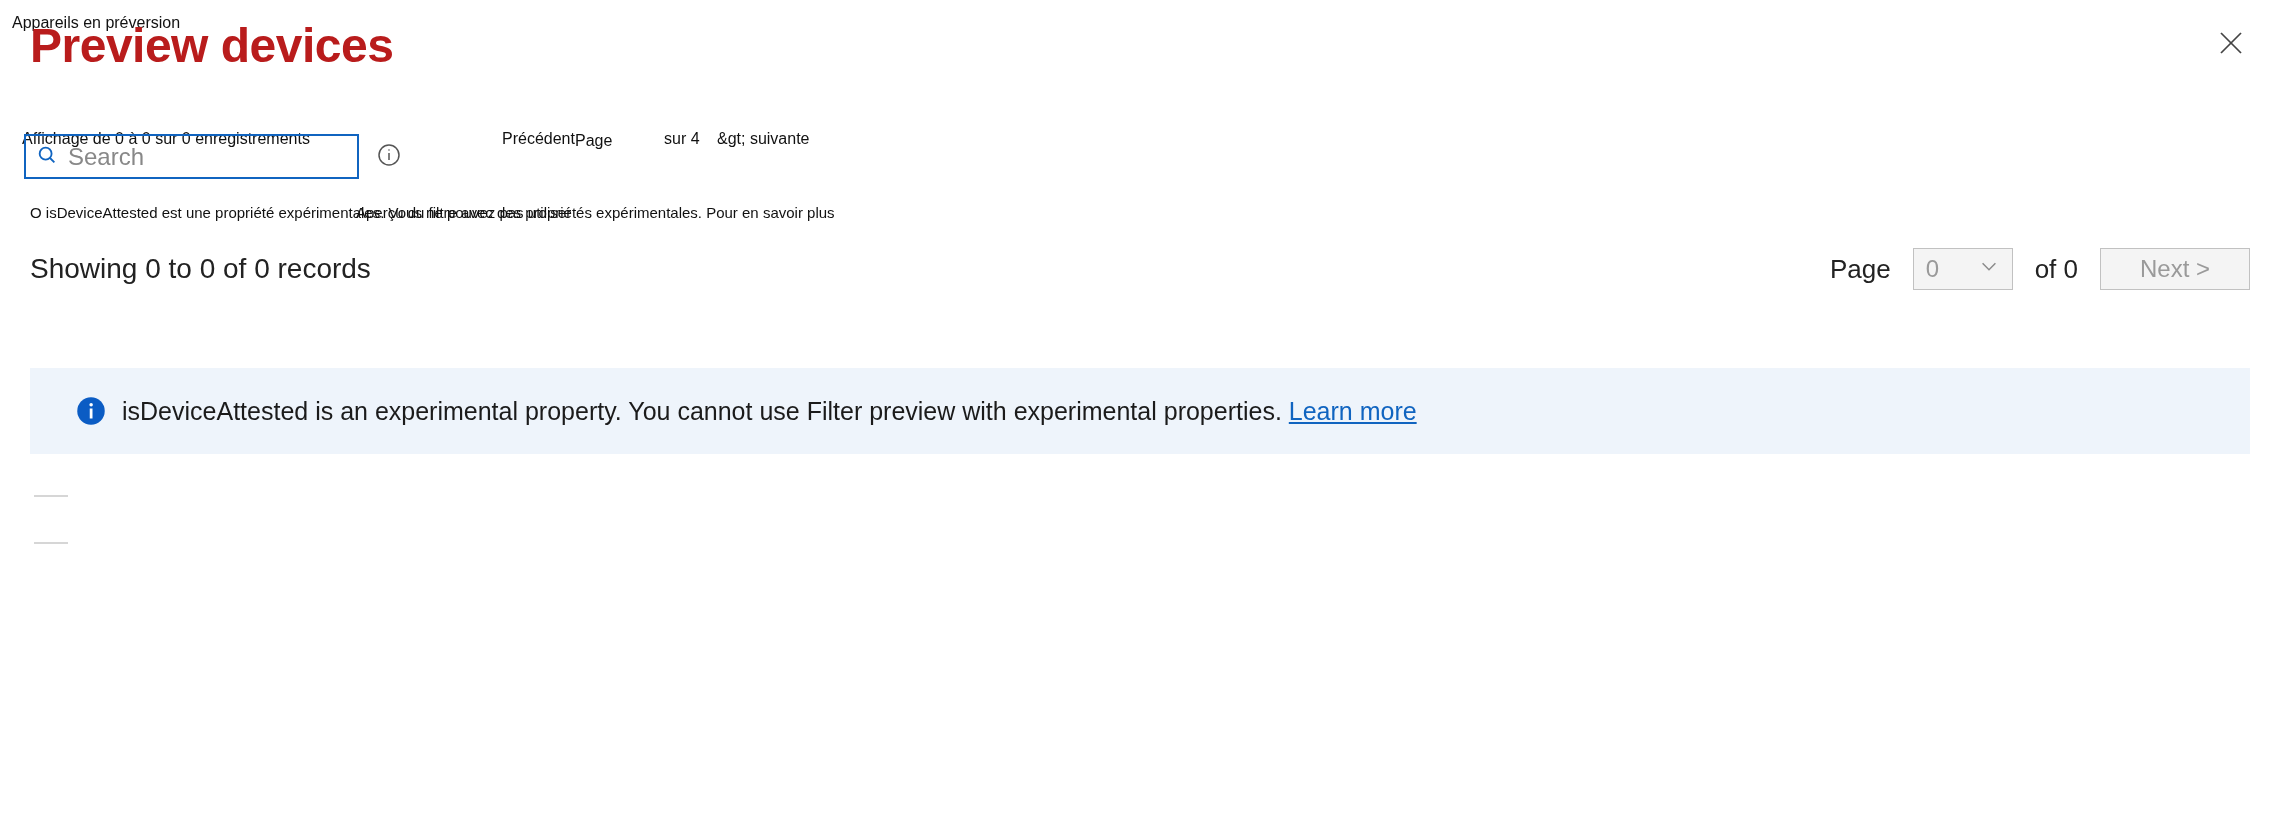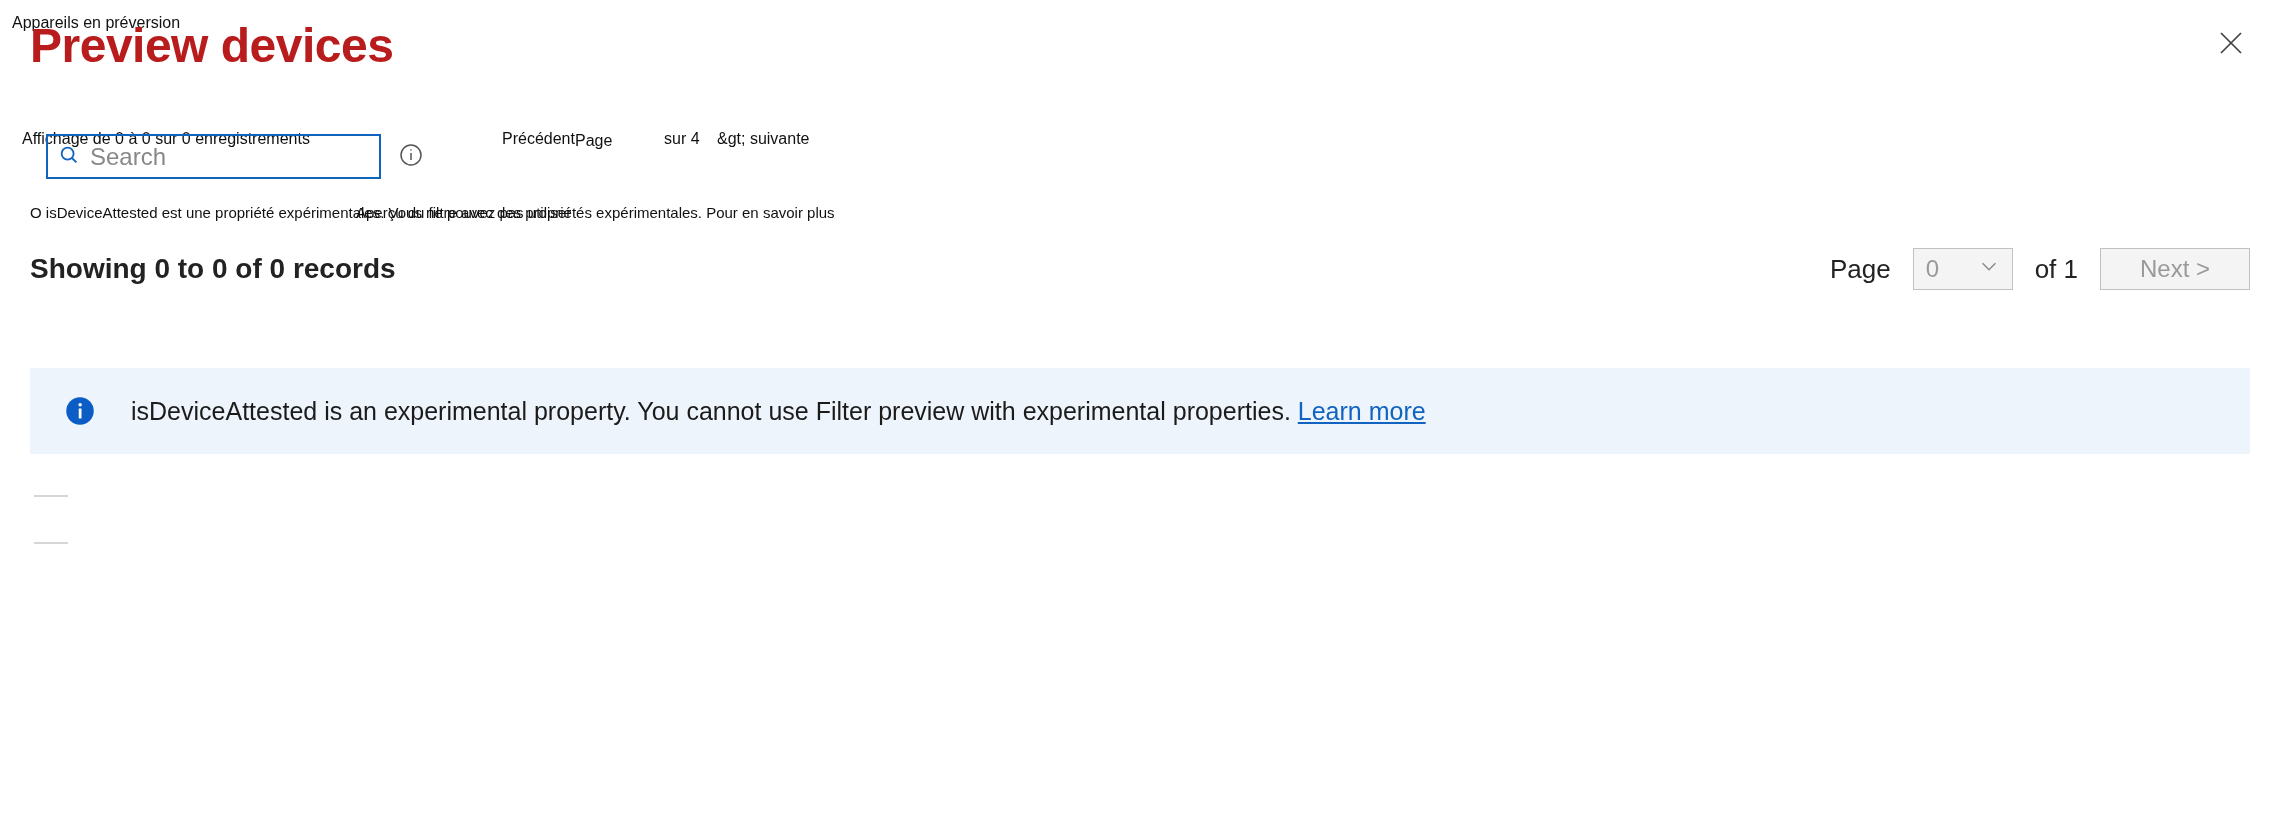--- a/index.html
+++ b/index.html
@@ -26,58 +26,58 @@
   }
 
   
   .close-btn {
     position: absolute; right: 34px; top: 28px; width: 30px; height: 30px;
     cursor: pointer; background: none; border: none;
   }
   .close-btn svg { width: 30px; height: 30px; stroke: #444; stroke-width: 1.4; }
 
   
-  .search-row { position: absolute; left: 46px; top: 134px; display: flex; align-items: center; gap: 18px; }
+  .search-row { position: absolute; left: 24px; top: 134px; display: flex; align-items: center; gap: 18px; }
   .search-box {
     width: 335px; height: 45px; border: 2px solid #1064c0; display: flex; align-items: center;
     padding: 0 10px; gap: 10px;
   }
   .search-icon svg { width: 22px; height: 22px; stroke: #1064c0; fill: none; stroke-width: 2; }
   .search-input {
     border: none; outline: none; font-size: 24px; color: #555; flex: 1; background: transparent;
   }
   .search-input::placeholder { color: #888; }
   .info-icon svg { width: 24px; height: 24px; stroke: #555; fill: none; stroke-width: 1.5; }
 
   
   .records-row {
     position: absolute; left: 30px; top: 248px; right: 30px;
     display: flex; align-items: center; justify-content: space-between;
   }
-  .records-text { font-size: 28px; font-weight: 700; color: #222; }
+  .records-text { font-size: 28px; font-weight: 400; color: #222; }
   .pager { display: flex; align-items: center; gap: 22px; }
   .pg-btn {
     height: 42px; min-width: 190px; border: 1px solid #c1c1c1; background: #f4f4f4;
     font-size: 24px; color: #9a9a9a; padding: 0 26px; cursor: default;
   }
   .pg-next { min-width: 150px; }
   .pg-label { font-size: 26px; color: #222; }
   .pg-select {
     height: 42px; width: 100px; border: 1px solid #c1c1c1; background: #f4f4f4;
     display: inline-flex; align-items: center; justify-content: space-between;
     padding: 0 12px; cursor: pointer;
   }
   .pg-select span { font-size: 24px; color: #9a9a9a; }
   .pg-select svg { width: 22px; height: 22px; stroke: #8a8a8a; stroke-width: 1.6; fill: none; }
 
   
   .banner {
     position: absolute; left: 30px; right: 30px; top: 368px;
-    background: #eef4fb; padding: 28px 35px;
-    display: flex; align-items: center; gap: 36px;
+    background: #eef4fb; padding: 28px 46px;
+    display: flex; align-items: center; gap: 16px;
     font-size: 25px; color: #1b1b1b;
   }
   .banner-icon {
     width: 30px; height: 30px; flex: 0 0 30px;
   }
   .banner-icon svg { width: 30px; height: 30px; }
   .banner a { color: #1064c0; text-decoration: underline; cursor: pointer; }
 
   
   .stub { position: absolute; left: 34px; width: 34px; height: 2px; background: #d6d6d6; }
@@ -133,21 +133,21 @@
   <div class="pager">
     <span class="pg-label">Page</span>
     <div class="pg-select">
       <span>0</span>
       <span>
         <svg viewBox="0 0 24 24">
             <polyline points="5 9 12 16 19 9"></polyline>
           </svg>
       </span>
     </div>
-    <span class="pg-label">of 1</span>
+    <span class="pg-label">of 0</span>
     <button class="pg-btn pg-next">Next  &gt;</button>
   </div>
 </div>
 
 <div class="banner">
   <span class="banner-icon">
     <svg viewBox="0 0 24 24">
         <circle cx="12" cy="12" r="11" fill="#0b5cc4"></circle>
         <rect x="11" y="10" width="2.2" height="8" fill="#fff"></rect>
         <circle cx="12.1" cy="7" r="1.4" fill="#fff"></circle>

